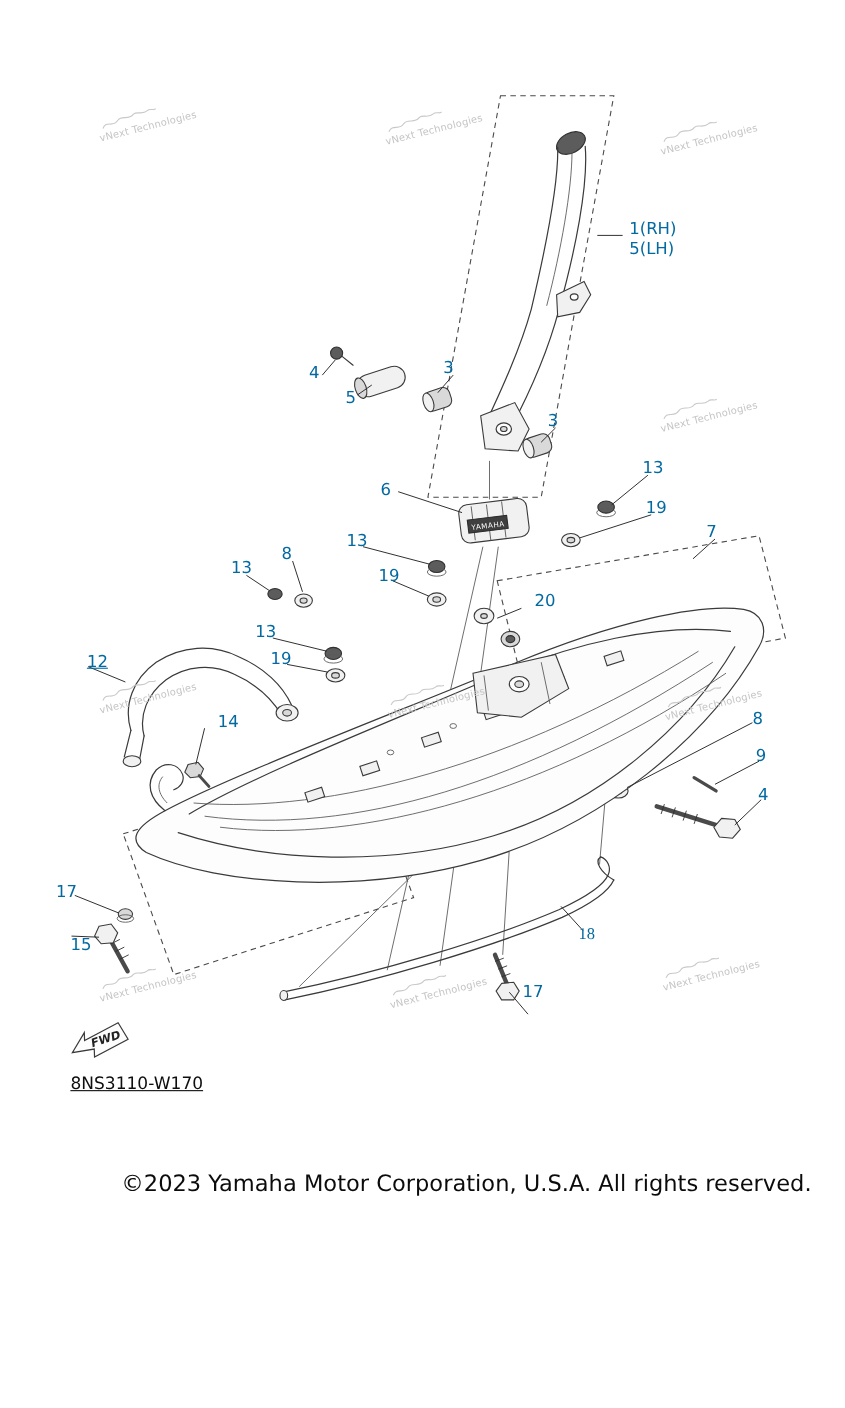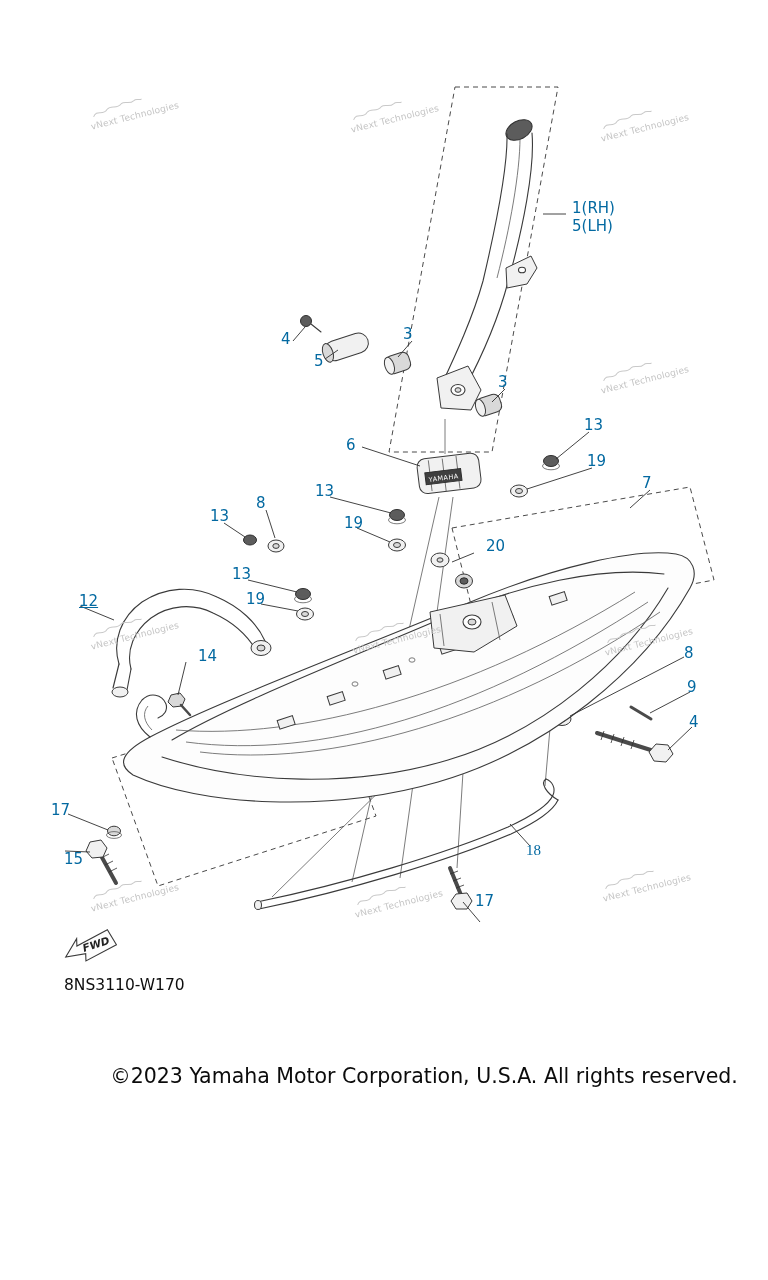--- a/index.html
+++ b/index.html
@@ -19,21 +19,21 @@
   .shaft{stroke:#4a4a4a;stroke-width:4;stroke-linecap:round;fill:none;}
   .tick{stroke:#2e2e2e;stroke-width:0.8;}
   
   .callout{position:absolute;font-size:15px;line-height:17px;color:#0369a1;
            font-family:"DejaVu Sans","Liberation Sans",sans-serif;white-space:nowrap;}
   
   .wm{position:absolute;transform:rotate(-14deg);color:#c5c5c5;font-size:9px;
       letter-spacing:.2px;line-height:9px;text-align:left;}
   .wm svg{display:block;margin:0 0 1px 4px;}
   .sq{stroke:#c9c9c9;stroke-width:1;fill:none;}
-  .partcode{position:absolute;left:64px;top:976px;font-size:15.5px;color:#0e0e0e;}
+  .partcode{position:absolute;left:64px;top:976px;font-size:15.5px;color:#0e0e0e;text-decoration:underline;}
   .copyright{position:absolute;left:0;top:1064px;width:768px;text-align:center;
              font-size:20.5px;color:#0b0b0b;padding-left:40px;}
 </style>
 </head>
 <body>
 
 <div class="stage">
 
   <svg class="drawing" width="768" height="1280" viewBox="0 0 768 1280">
 

